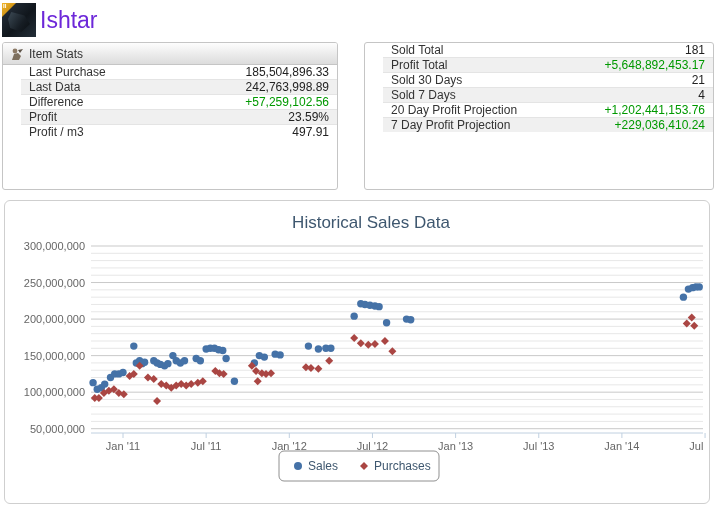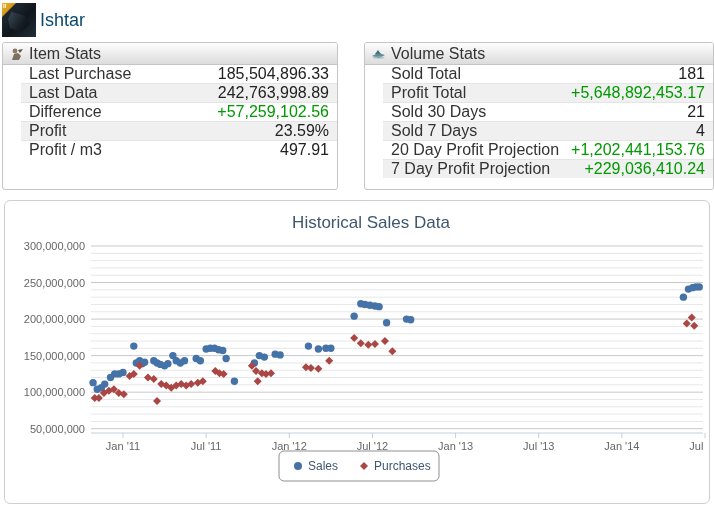--- a/index.html
+++ b/index.html
@@ -4,23 +4,23 @@
 <style>
   html,body{margin:0;padding:0;background:#fff;}
   body{width:714px;height:508px;position:relative;overflow:hidden;
        font-family:"Liberation Sans","DejaVu Sans",sans-serif;color:#333;}
   
   .app-header{position:absolute;left:2px;top:2px;height:36px;display:flex;align-items:center;}
   .type-icon{width:34px;height:34px;position:relative;background:linear-gradient(135deg,#2a3440 0%,#10161c 55%,#232e38 100%);overflow:hidden;flex:0 0 auto;}
   .type-icon .hull{position:absolute;left:6px;top:9px;width:22px;height:20px;background:linear-gradient(125deg,#3c4a55 0%,#161d24 60%,#0a0e12 100%);clip-path:polygon(15% 0,75% 18%,100% 60%,60% 100%,10% 80%,0 35%);}
   .type-icon .t2-corner{position:absolute;left:0;top:0;width:14px;height:14px;background:linear-gradient(135deg,#f0b429,#b97c08);clip-path:polygon(0 0,100% 0,0 100%);}
   .type-icon .t2-text{position:absolute;left:1px;top:0;font-size:6px;font-weight:bold;color:#fff;line-height:7px;}
-  .page-title{font-size:18px;color:#0c4a6e;margin-left:4px;letter-spacing:0;}
+  .page-title{font-size:23px;color:#6d28d9;margin-left:4px;letter-spacing:0;}
   
-  .panel{position:absolute;border:1px solid #c5c5c5;border-radius:3px;background:#fff;font-size:16px;}
+  .panel{position:absolute;border:1px solid #c5c5c5;border-radius:3px;background:#fff;font-size:12px;}
   .panel-header{height:21px;display:flex;align-items:center;gap:5px;padding-left:6px;
     background:linear-gradient(#fdfdfd,#e9e9e9 60%,#dcdcdc);border-bottom:1px solid #c5c5c5;
     border-radius:2px 2px 0 0;color:#333;}
   .panel-body{display:flex;flex-direction:column;margin-left:18px;}
   .stat-row{flex:1;display:flex;align-items:center;justify-content:space-between;
     padding:0 8px;border-bottom:1px solid #e4e4e4;height:19.6px;}
   .stat-row:last-child{border-bottom:none;gap:16px;}
   .stat-row:nth-child(even){background:#f0f0f0;}
   .stat-value{text-align:right;color:#222;}
   .stat-value.pos{color:#009900;}
@@ -71,30 +71,20 @@
         <span class="stat-value">23.59%</span>
       </div>
       <div class="stat-row">
         <span>Profit / m3</span>
         <span class="stat-value">497.91</span>
       </div>
     </div>
 </div>
 
 <div class="panel" style="left:364px;top:42px;width:348px;height:146px;">
-  <div class="panel-header">
-    <span class="ph-icon">
-      <svg width="15" height="14" viewBox="0 0 15 14">
-        <path d="M1 9 L7 6 L14 8 L8 11 Z" fill="#5e8d96"></path>
-        <path d="M4 7 L7 3 L10 7 Z" fill="#49727c"></path>
-        <ellipse cx="7.5" cy="10.5" rx="6" ry="1.5" fill="#8fb3ba" opacity="0.6"></ellipse>
-      </svg>
-    </span>
-    <span>Volume Stats</span>
-  </div>
   <div class="panel-body" id="volume-rows">
       <div class="stat-row">
         <span>Sold Total</span>
         <span class="stat-value">181</span>
       </div>
       <div class="stat-row">
         <span>Profit Total</span>
         <span class="stat-value pos">+5,648,892,453.17</span>
       </div>
       <div class="stat-row">

